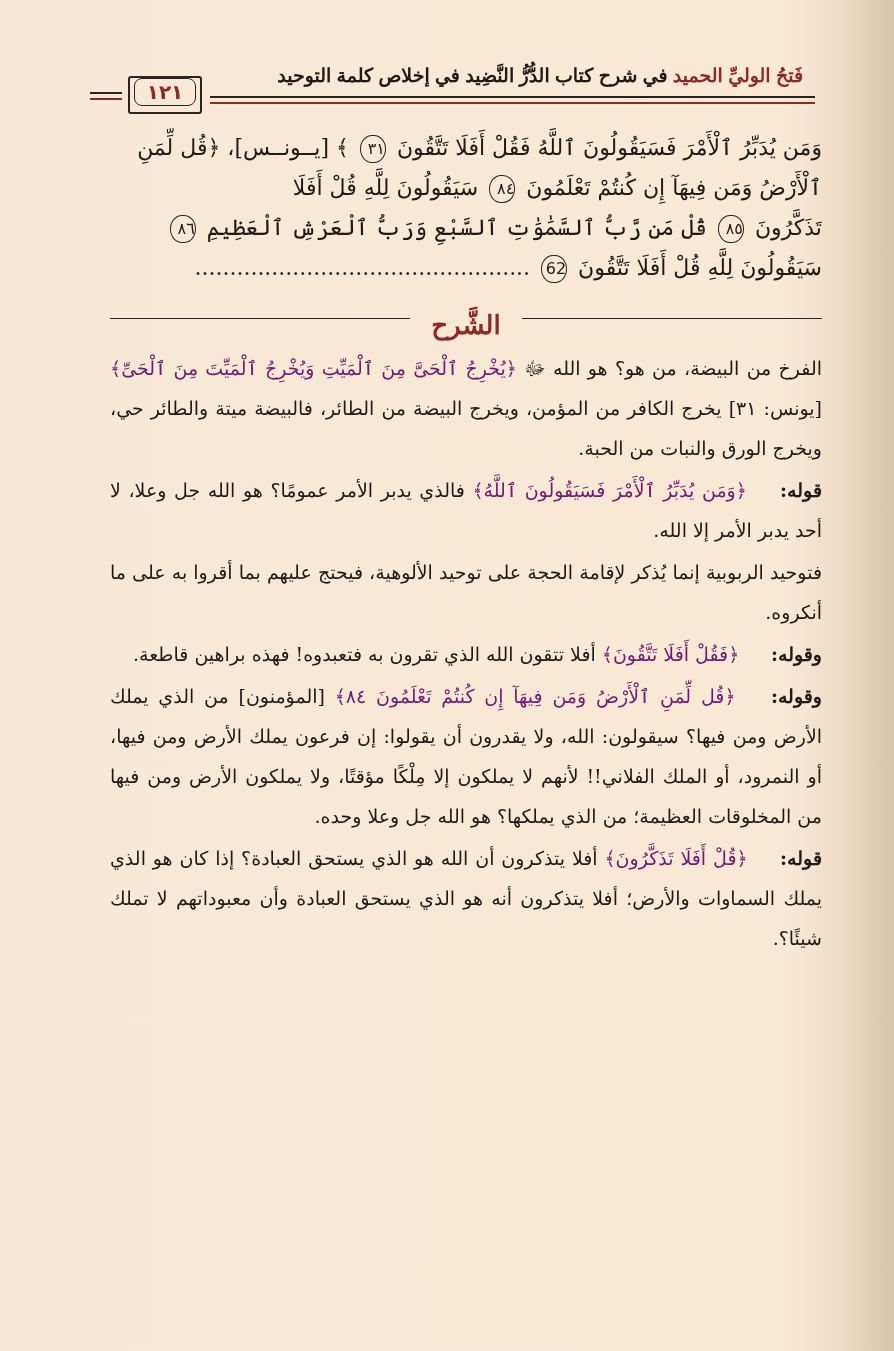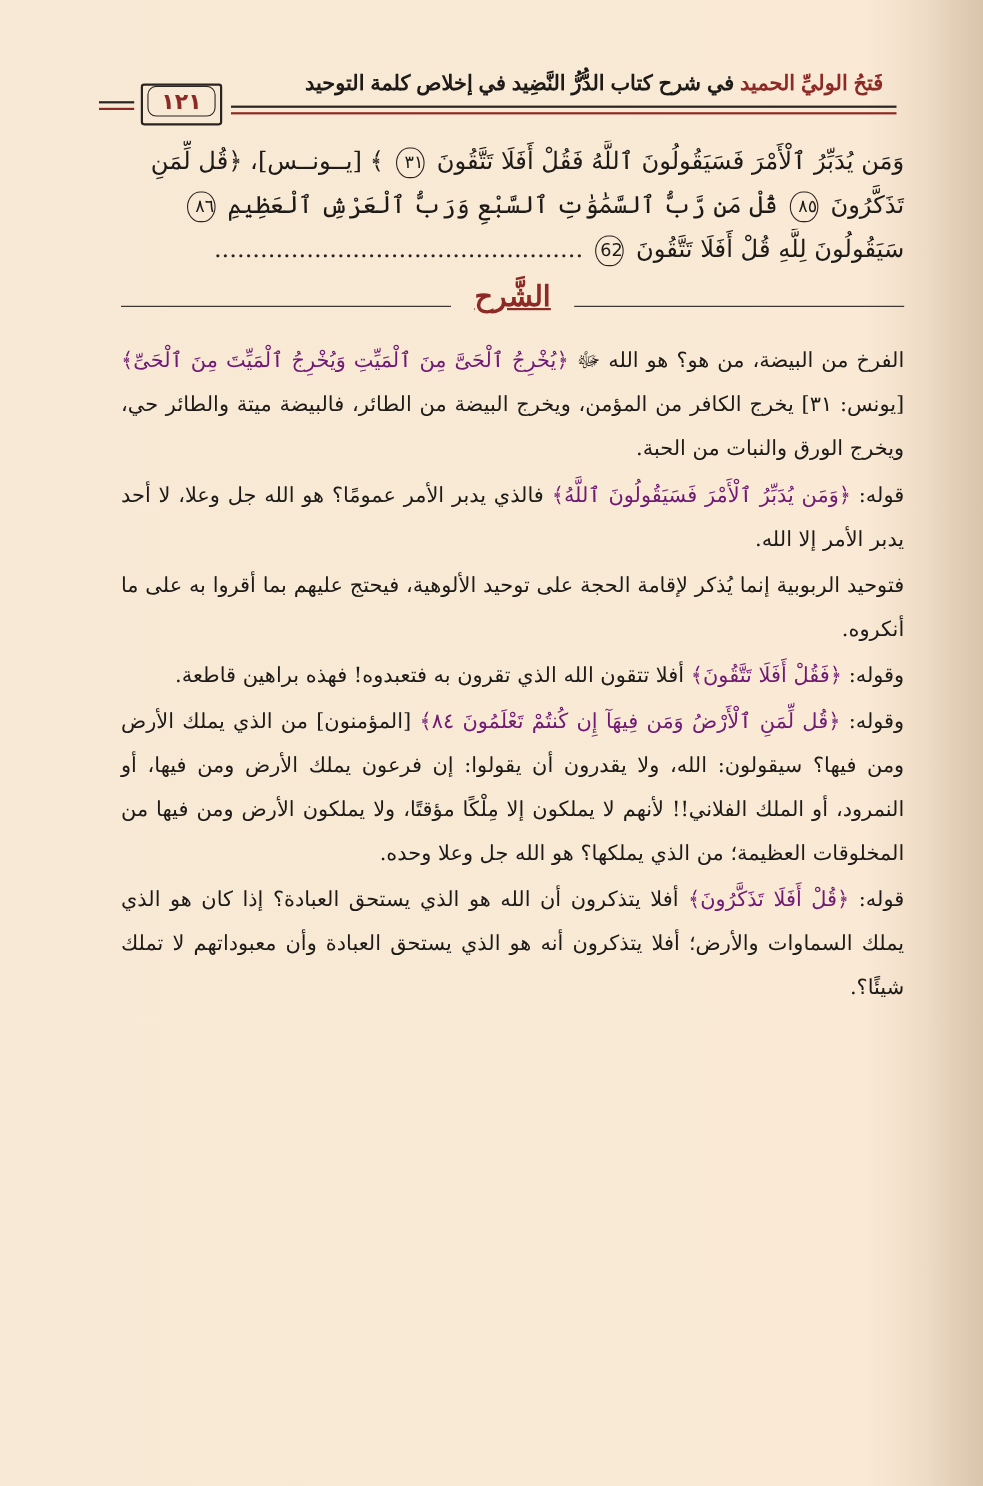--- a/index.html
+++ b/index.html
@@ -44,26 +44,26 @@
     font-family:"DejaVu Sans", sans-serif;
   }
   .dots { color:#2a2420; letter-spacing:1px; }
   .section-title {
     position:relative; height:48px; margin-top:6px; margin-bottom:6px;
   }
   .section-title .rule { position:absolute; top:24px; border-top:1.5px solid #2a2420; width:300px; }
   .section-title .rule.left { left:0; }
   .section-title .rule.right { right:0; }
   .section-title .label {
-    position:absolute; left:50%; top:0; transform:translateX(-50%);
-    font-size:26px; font-weight:bold; color:#8e2a26; padding:0 10px;text-decoration:underline;
+    position:absolute; left:50%; top:16px; transform:translateX(-50%);
+    font-size:26px; font-weight:bold; color:#8e2a26; padding:0 10px;
   }
   .para { font-size:19px; line-height:40px; text-align:justify; margin:0; }
   .para + .para { margin-top:2px; }
-  .kw { font-weight:normal; }
+  .kw { font-weight:bold;margin-left:25px; }
   .q { color:#701a75; }
 </style>
 </head>
 <body>
 
 <div class="page">
 
   <div class="header">
     <div class="header-title">
       <span class="accent">فَتحُ الوليِّ الحميد</span><span> في شرح كتاب الدُّرُّ النَّضِيد في إخلاص كلمة التوحيد</span>
@@ -77,20 +77,25 @@
     </div>
   </div>
 
   <div class="content">
 
     <div class="quran">
       <div class="line">
         <span>وَمَن يُدَبِّرُ ٱلْأَمْرَ فَسَيَقُولُونَ ٱللَّهُ فَقُلْ أَفَلَا تَتَّقُونَ</span>
         <span class="ayah-marker">٣١</span>
         <span>﴾ [يــونــس]، ﴿قُل لِّمَنِ</span>
+      </div>
+      <div class="line">
+        <span>ٱلْأَرْضُ وَمَن فِيهَآ إِن كُنتُمْ تَعْلَمُونَ</span>
+        <span class="ayah-marker">٨٤</span>
+        <span>سَيَقُولُونَ لِلَّهِ قُلْ أَفَلَا</span>
       </div>
       <div class="line">
         <span>تَذَكَّرُونَ</span>
         <span class="ayah-marker">٨٥</span>
         <span>قُلْ مَن رَّبُّ ٱلسَّمَٰوَٰتِ ٱلسَّبْعِ وَرَبُّ ٱلْعَرْشِ ٱلْعَظِيمِ</span>
         <span class="ayah-marker">٨٦</span>
       </div>
       <div class="line">
         <span>سَيَقُولُونَ لِلَّهِ قُلْ أَفَلَا تَتَّقُونَ</span>
         <span class="ayah-marker">62</span>

